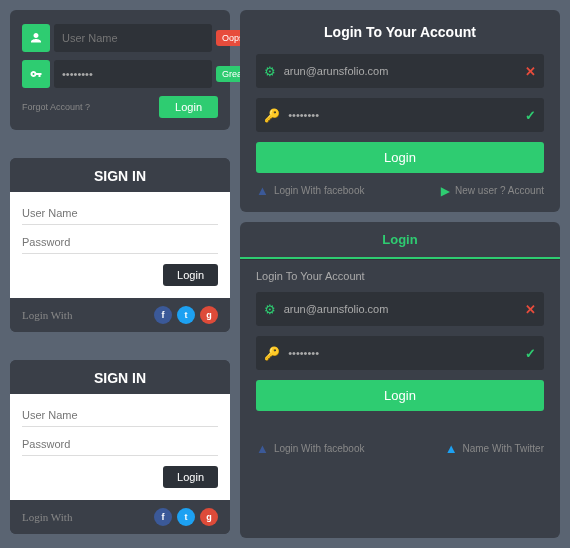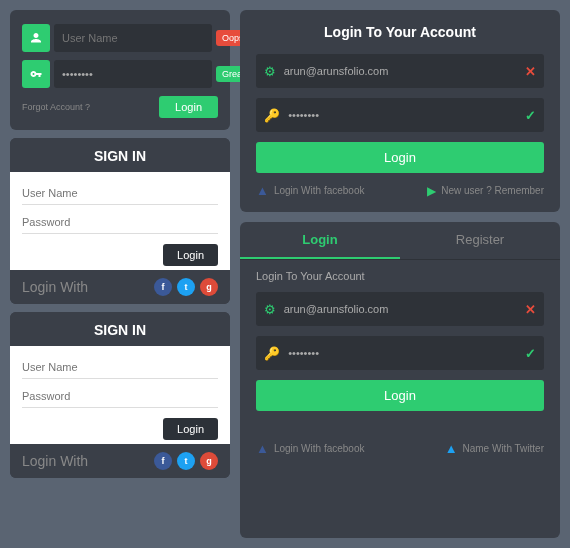--- a/index.html
+++ b/index.html
@@ -10,21 +10,21 @@
       font-family: Arial, sans-serif;
       display: flex;
       padding: 10px;
       gap: 10px;
     }
 
     
     .left-col {
       display: flex;
       flex-direction: column;
-      gap: 8px;
+      gap: 28px;
       width: 220px;
       flex-shrink: 0;
     }
 
     
     .card-top-left {
       background: #3a3f48;
       border-radius: 6px;
       padding: 14px 12px 12px;
     }
@@ -102,21 +102,21 @@
     .signin-header {
       background: #3a3f48;
       text-align: center;
       color: white;
       font-size: 14px;
       font-weight: bold;
       padding: 10px 16px 8px;
     }
     .signin-body {
       background: white;
-      padding: 10px 12px 4px;
+      padding: 10px 12px 12px;
     }
     .signin-input {
       width: 100%;
       border: none;
       border-bottom: 1px solid #ddd;
       padding: 5px 0;
       font-size: 11px;
       color: #555;
       outline: none;
       background: white;
@@ -124,21 +124,22 @@
     }
     .signin-footer {
       background: #3a3f48;
       padding: 8px 12px;
       display: flex;
       align-items: center;
       justify-content: space-between;
     }
     .login-with-text {
       color: #888;
-      font-size: 14px;
+      font-size: 11px;
+      font-family: Liberation Serif, serif;
     }
     .social-icons {
       display: flex;
       gap: 5px;
     }
     .social-icon {
       width: 18px;
       height: 18px;
       border-radius: 50%;
       display: flex;
@@ -402,29 +403,28 @@
 
     <button class="btn-login-right">Login</button>
 
     <div class="right-footer">
       <div class="right-footer-item">
         <span class="fb-icon-sm">▲</span>
         <span>Login With facebook</span>
       </div>
       <div class="right-footer-item">
         <span class="user-icon-sm">▶</span>
-        <span>New user ? Remember</span>
+        <span>New user ? Account</span>
       </div>
     </div>
   </div>
 
   <div class="card-bottom-right">
     <div class="tab-bar">
       <div class="tab-item tab-active">Login</div>
-      <div class="tab-item tab-inactive">Register</div>
     </div>
 
     <div class="bottom-card-body">
       <div class="bottom-subtitle">Login To Your Account</div>
 
       <div class="right-input-row">
         <span class="right-icon">⚙</span>
         <input class="right-input" type="text" value="arun@arunsfolio.com" style="">
         <span class="status-x">✕</span>
       </div>

